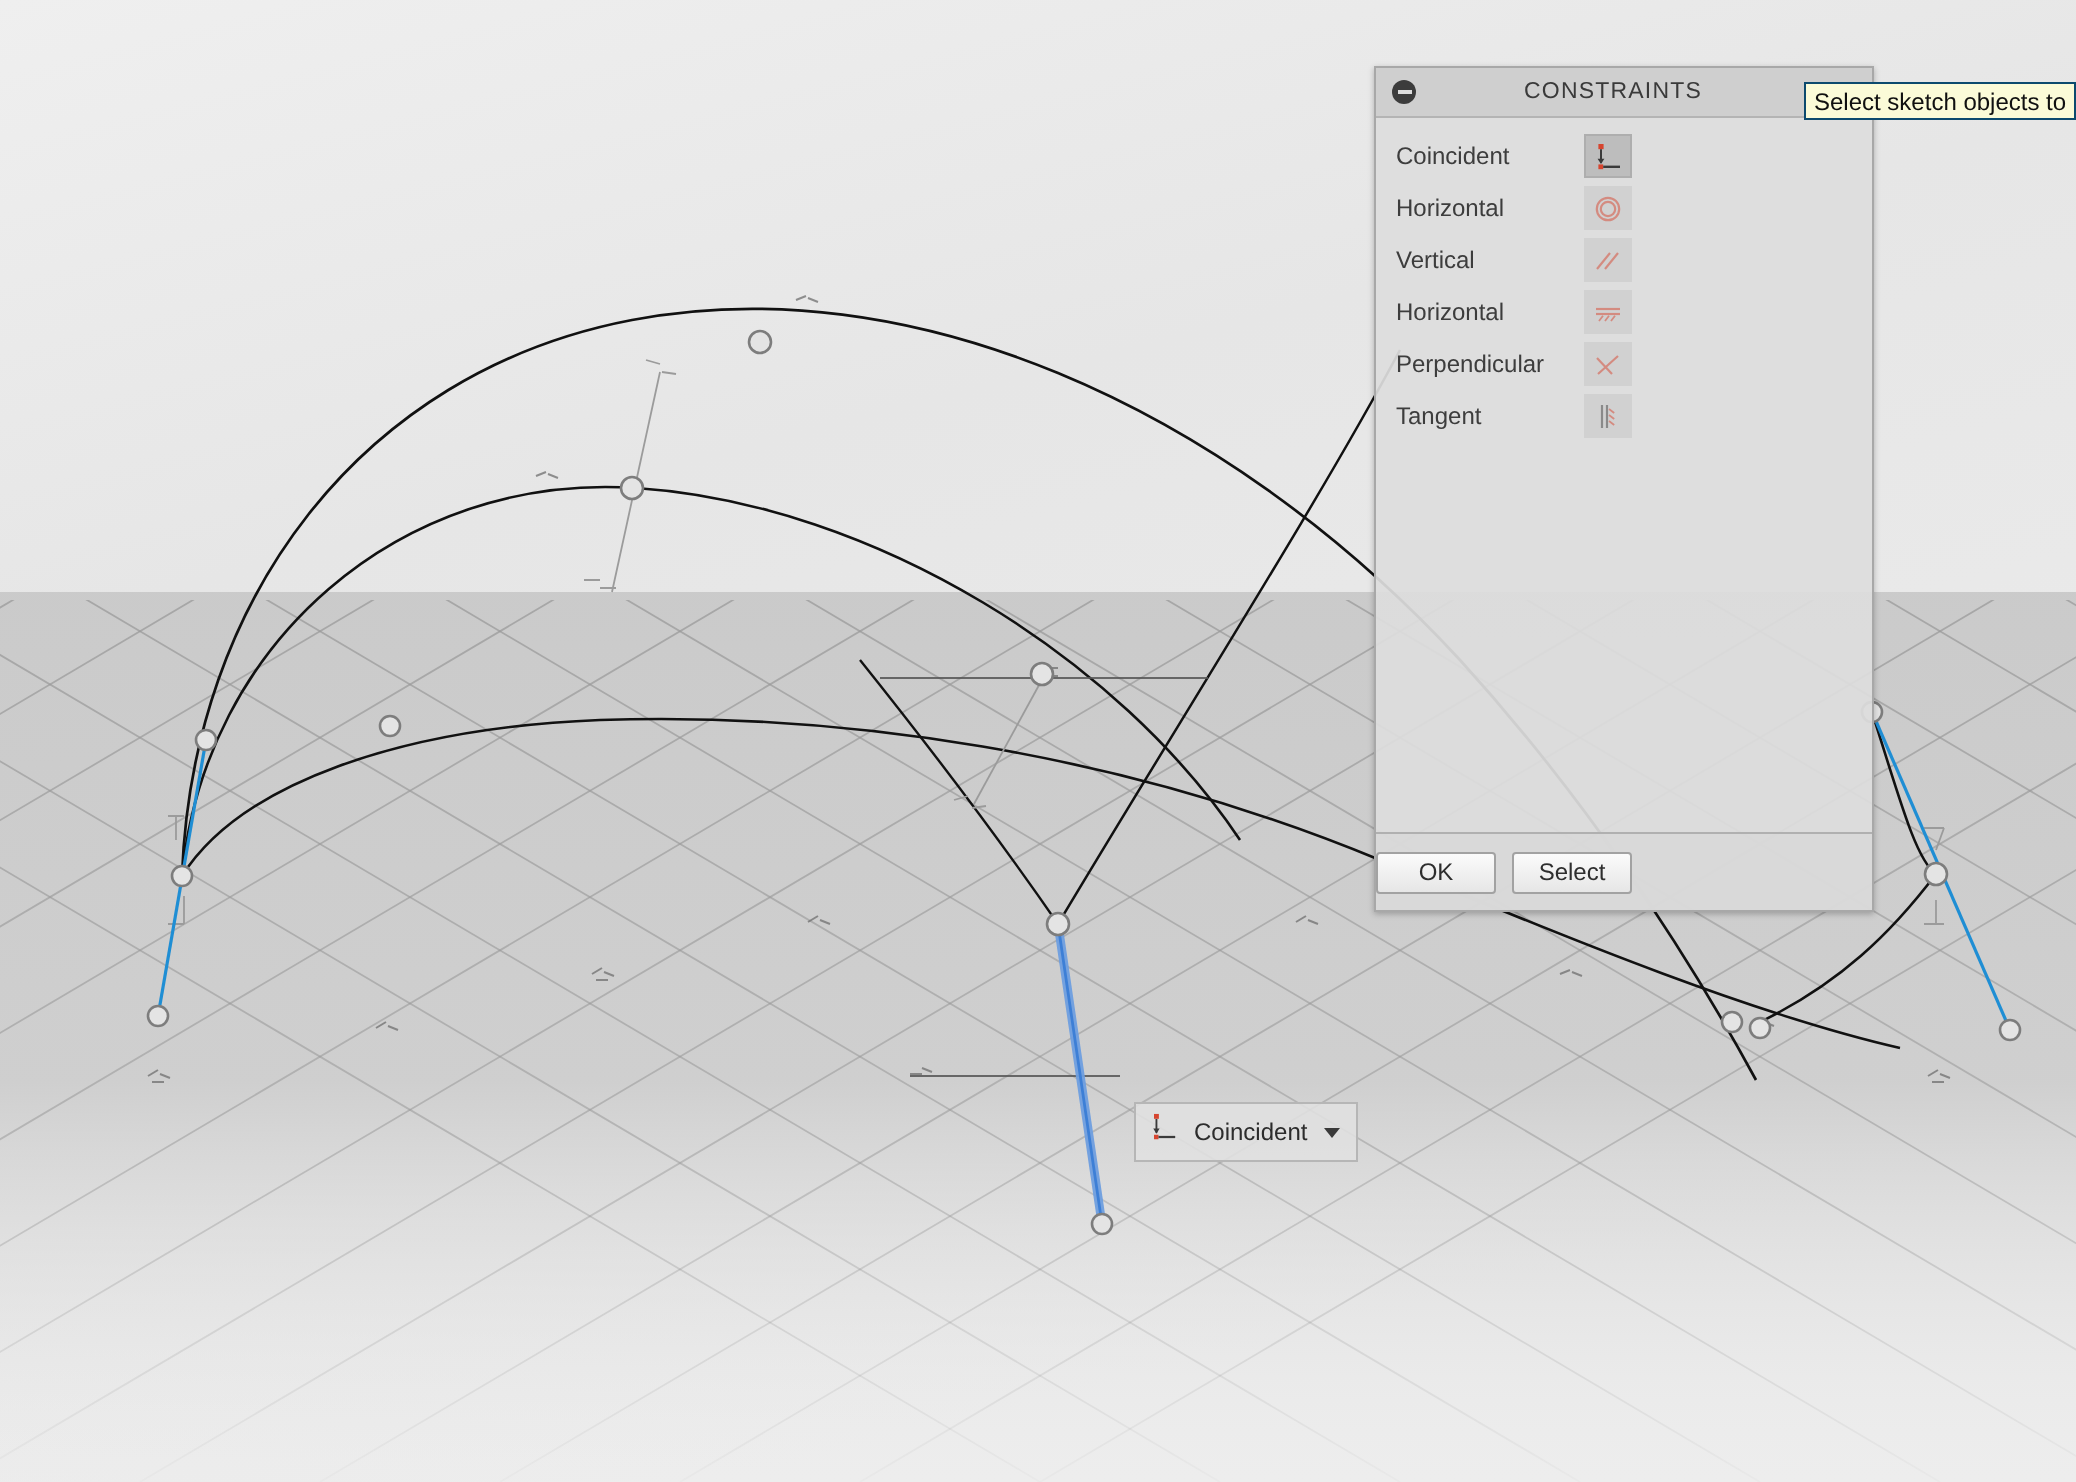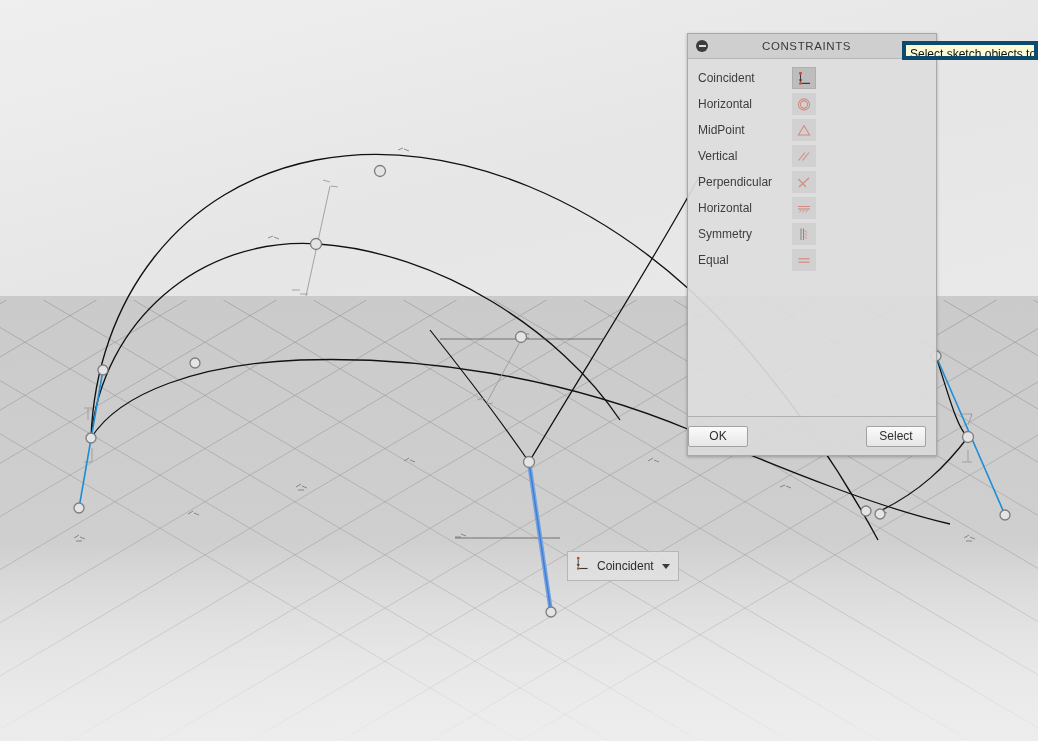--- a/index.html
+++ b/index.html
@@ -80,41 +80,41 @@
   }
   .constraint-row.selected .constraint-icon-box {
     background: #bdbdbd;
     border: 1px solid #aeaeae;
   }
   .panel-footer {
     flex: none;
     height: 38px;
     border-top: 1px solid #b0b0b0;
     background: rgba(216,216,216,0.95);
-    display: flex; align-items: center; justify-content: space-between;
+    display: flex; align-items: center; justify-content: flex-start;
     padding-right: 10px; gap: 8px;
   }
   .dlg-btn {
     min-width: 60px; height: 21px;
     font-size: 12px; color: #2e2e2e;
     background: linear-gradient(#fbfbfb, #e6e6e6);
     border: 1px solid #a2a2a2;
     border-radius: 2px;
     padding: 0 10px;
     font-family: "Liberation Sans", sans-serif;
     cursor: default;
   }
 
   
   #tooltip {
     position: absolute;
     left: 902px; top: 41px;
     height: 19px;
     background: #fbfbd8;
-    border: 4px solid #0c4a6e;
+    border: 1px solid #0c4a6e;
     font-size: 12px; color: #101010;
     padding: 1px 4px 0 4px;
     white-space: nowrap;
     overflow: hidden;
     max-width: 136px;
     box-sizing: border-box;
     line-height: 16px;
   }
 
   
@@ -322,83 +322,66 @@
       <div class="constraint-row">
         <span class="constraint-label">Horizontal</span>
         <span class="constraint-icon-box">
           <svg width="16" height="15" viewBox="0 0 16 15">
             <circle cx="8" cy="7.5" r="5.6" fill="none" stroke="#d48b80" stroke-width="1.1"></circle>
             <circle cx="8" cy="7.5" r="3.6" fill="none" stroke="#d48b80" stroke-width="1.1"></circle>
           </svg>
         </span>
       </div>
 
-      <div class="constraint-row">
-        <span class="constraint-label">MidPoint</span>
-        <span class="constraint-icon-box">
-          <svg width="16" height="15" viewBox="0 0 16 15">
-            <path d="M8,2.5 L13.5,12 L2.5,12 Z" fill="none" stroke="#d48b80" stroke-width="1.1"></path>
-          </svg>
-        </span>
-      </div>
 
 
       <div class="constraint-row">
         <span class="constraint-label">Vertical</span>
         <span class="constraint-icon-box">
           <svg width="16" height="15" viewBox="0 0 16 15">
             <line x1="2.5" y1="11.5" x2="9" y2="3.5" stroke="#d48b80" stroke-width="1.1"></line>
             <line x1="6.5" y1="11.5" x2="13" y2="3.5" stroke="#d48b80" stroke-width="1.1"></line>
-          </svg>
-        </span>
-      </div>
-
-      <div class="constraint-row">
-        <span class="constraint-label">Perpendicular</span>
-        <span class="constraint-icon-box">
-          <svg width="16" height="15" viewBox="0 0 16 15">
-            <line x1="2.5" y1="4" x2="10" y2="12" stroke="#d48b80" stroke-width="1.1"></line>
-            <line x1="13" y1="3" x2="3" y2="12" stroke="#d48b80" stroke-width="1.1"></line>
           </svg>
         </span>
       </div>
 
       <div class="constraint-row">
         <span class="constraint-label">Horizontal</span>
         <span class="constraint-icon-box">
           <svg width="16" height="15" viewBox="0 0 16 15">
             <line x1="2" y1="5.5" x2="14" y2="5.5" stroke="#d48b80" stroke-width="1.1"></line>
             <line x1="2" y1="8" x2="14" y2="8" stroke="#d48b80" stroke-width="1.1"></line>
             <path d="M3.5,11.5 l2,-2.6 M6.5,11.5 l2,-2.6 M9.5,11.5 l2,-2.6" stroke="#d48b80" stroke-width="0.9" fill="none"></path>
           </svg>
         </span>
       </div>
 
       <div class="constraint-row">
-        <span class="constraint-label">Symmetry</span>
+        <span class="constraint-label">Perpendicular</span>
+        <span class="constraint-icon-box">
+          <svg width="16" height="15" viewBox="0 0 16 15">
+            <line x1="2.5" y1="4" x2="10" y2="12" stroke="#d48b80" stroke-width="1.1"></line>
+            <line x1="13" y1="3" x2="3" y2="12" stroke="#d48b80" stroke-width="1.1"></line>
+          </svg>
+        </span>
+      </div>
+
+      <div class="constraint-row">
+        <span class="constraint-label">Tangent</span>
         <span class="constraint-icon-box">
           <svg width="16" height="15" viewBox="0 0 16 15">
             <line x1="5" y1="1.5" x2="5" y2="13" stroke="#8a8a8a" stroke-width="1.1"></line>
             <line x1="7.5" y1="1.5" x2="7.5" y2="13" stroke="#8a8a8a" stroke-width="1.1"></line>
             <path d="M8.5,3.5 l2.6,2 M8.5,6.5 l2.6,2 M8.5,9.5 l2.6,2" stroke="#d48b80" stroke-width="0.9" fill="none"></path>
           </svg>
         </span>
       </div>
 
 
 
-      <div class="constraint-row">
-        <span class="constraint-label">Equal</span>
-        <span class="constraint-icon-box">
-          <svg width="16" height="15" viewBox="0 0 16 15">
-            <line x1="2.5" y1="5.8" x2="13.5" y2="5.8" stroke="#d48b80" stroke-width="1.2"></line>
-            <line x1="2.5" y1="9.2" x2="13.5" y2="9.2" stroke="#d48b80" stroke-width="1.2"></line>
-          </svg>
-        </span>
-      </div>
 
 
     </div>
 
     <div class="panel-footer">
       <button class="dlg-btn">OK</button>
       <button class="dlg-btn">Select</button>
     </div>
   </div>
 

